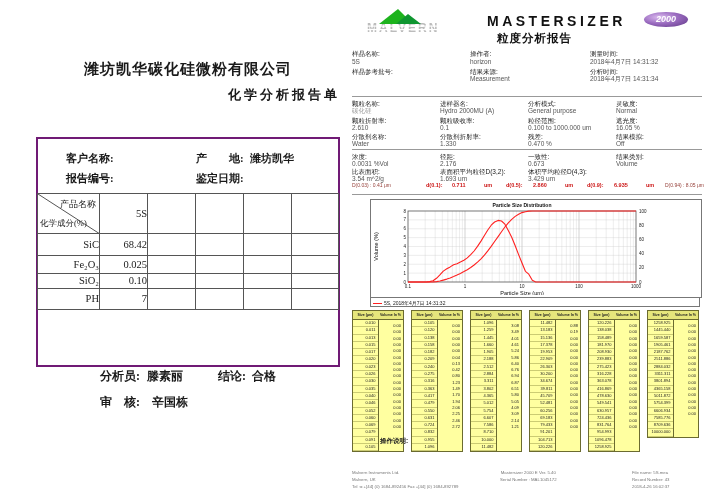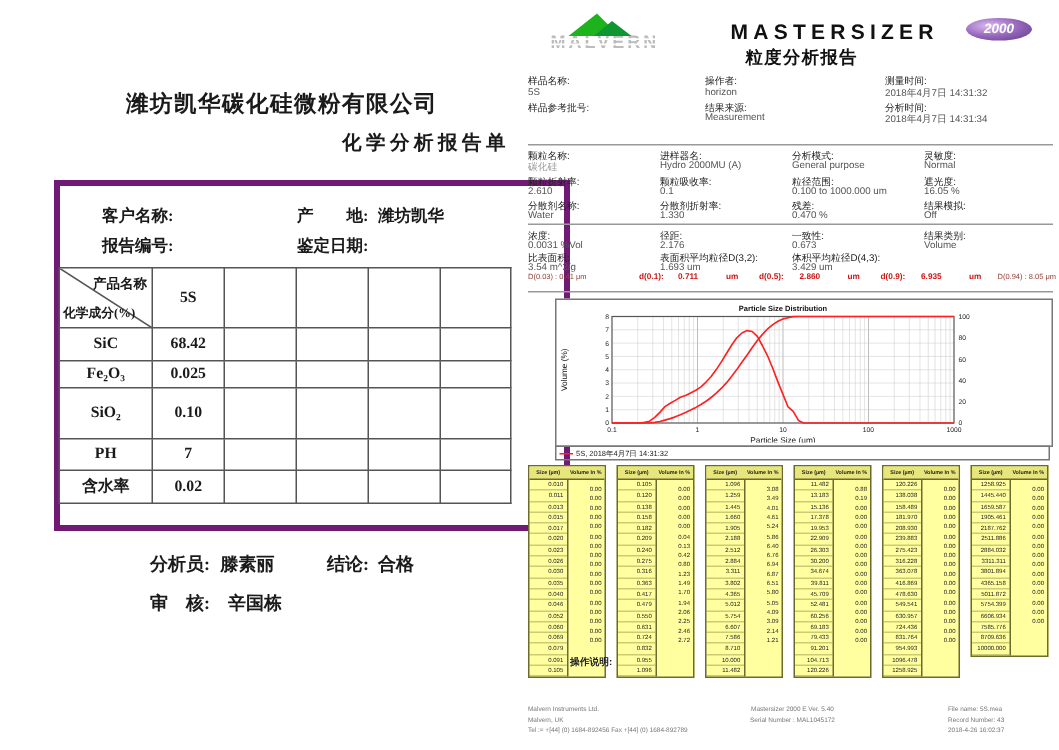--- a/index.html
+++ b/index.html
@@ -2,24 +2,24 @@
 <html><head>
 <meta charset="utf-8">
 <style>
   html,body{margin:0;padding:0;background:#e8e8e8;}
   #canvas{position:relative;width:706px;height:500px;background:#ffffff;overflow:hidden;
           font-family:"Liberation Sans",sans-serif;color:#222;}
   
   .ld{font-family:"Liberation Serif",serif;font-weight:bold;color:#1a1a1a;}
   #ld-company{position:absolute;left:36px;top:60px;width:304px;text-align:center;font-size:15px;letter-spacing:1px;}
   #ld-title{position:absolute;left:36px;top:86px;width:304px;text-align:right;font-size:13px;letter-spacing:3px;}
-  #ld-box{position:absolute;left:36px;top:120px;width:300px;height:226px;border:4px solid #701a75;padding-left:36px;}
+  #ld-box{position:absolute;left:36px;top:137px;width:300px;height:226px;border:2px solid #701a75;}
   .ld-field{position:absolute;font-size:11px;font-weight:bold;white-space:nowrap;}
   #ld-table{position:absolute;left:-1px;top:54px;border-collapse:collapse;table-layout:fixed;width:301px;}
-  #ld-table td{border:1px solid #555;font-size:10.5px;text-align:center;vertical-align:middle;padding:0;font-weight:bold;margin-left:20px;}
+  #ld-table td{border:1px solid #555;font-size:10.5px;text-align:right;vertical-align:middle;padding:0;font-weight:normal;margin-left:20px;}
   #ld-table td.diag{position:relative;}
   .diag-top{position:absolute;right:3px;top:4px;font-size:9px;}
   .diag-bot{position:absolute;left:2px;bottom:3px;font-size:8.5px;}
   .ld-sign{position:absolute;font-size:12px;font-weight:bold;white-space:nowrap;}
   
   #ms-product{position:absolute;left:487px;top:13px;font-size:14px;font-weight:bold;letter-spacing:3.5px;color:#111;}
   #ms-badge{position:absolute;left:644px;top:12px;width:44px;height:15px;border-radius:50%;
             background:radial-gradient(ellipse at 35% 35%, #dcbcf0 0%, #9b6cc0 45%, #5e3585 100%);
             color:#fff;font-style:italic;font-weight:bold;font-size:9px;text-align:center;line-height:15px;}
   #ms-title{position:absolute;left:497px;top:31px;font-size:11.5px;font-weight:bold;color:#111;letter-spacing:1px;}
@@ -100,39 +100,31 @@
             <td></td>
           </tr>
           <tr style="height:18px">
             <td>Fe₂O₃</td>
             <td>0.025</td>
             <td></td>
             <td></td>
             <td></td>
             <td></td>
           </tr>
-          <tr style="height:34px">
+          <tr style="height:15px">
             <td>SiO₂</td>
             <td>0.10</td>
             <td></td>
             <td></td>
             <td></td>
             <td></td>
           </tr>
           <tr style="height:21.6px">
             <td>PH</td>
             <td>7</td>
-            <td></td>
-            <td></td>
-            <td></td>
-            <td></td>
-          </tr>
-          <tr style="height:21.6px">
-            <td>含水率</td>
-            <td>0.02</td>
             <td></td>
             <td></td>
             <td></td>
             <td></td>
           </tr>
         </tbody>
       </table>
   </div>
 
   <span class="ld ld-sign" style="left:100px;top:368px">分析员:</span>

